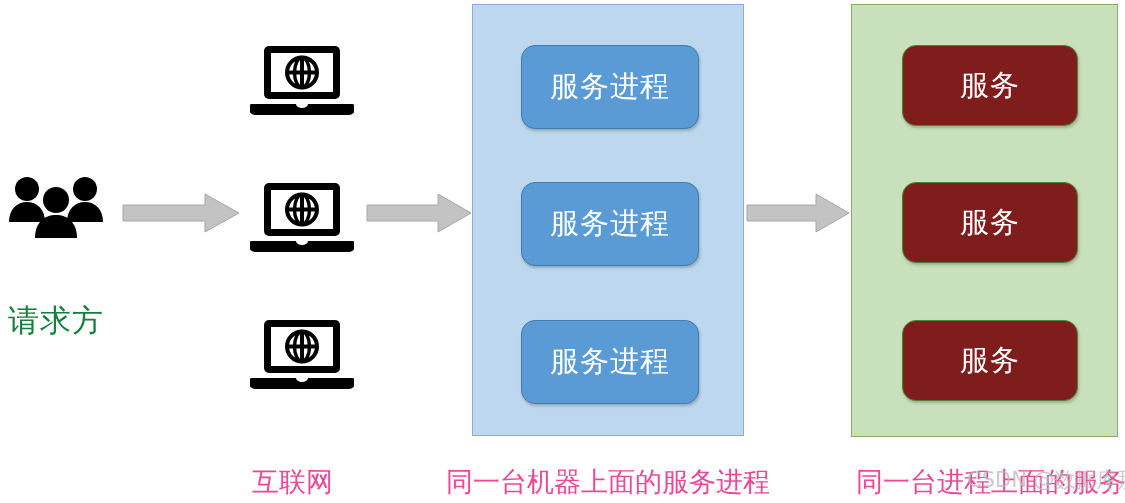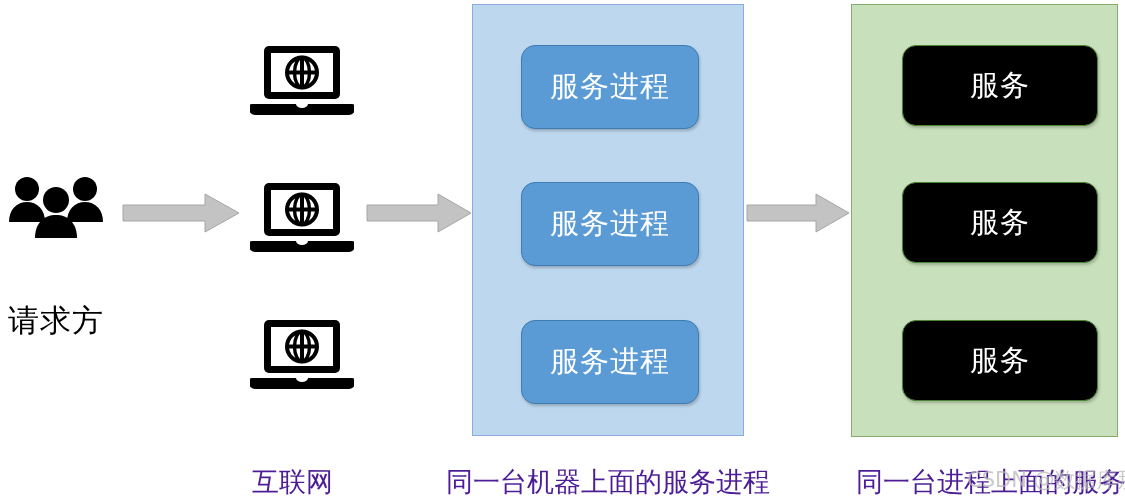--- a/index.html
+++ b/index.html
@@ -9,21 +9,21 @@
     position:relative;overflow:hidden;
   }
   .stage{position:absolute;left:0;top:0;width:1125px;height:503px;}
 
   
   .people{position:absolute;left:8px;top:176px;width:96px;height:62px;}
   .people svg{display:block;width:96px;height:62px;}
 
   .label-requester{
     position:absolute;left:8px;top:300px;width:160px;
-    font-size:31px;color:#000000;letter-spacing:1px;
+    font-size:31px;color:#15803d;letter-spacing:1px;
     font-family:Liberation Sans, sans-serif;
   }
 
   
   .laptop{position:absolute;width:104px;height:74px;}
   .laptop svg{display:block;width:104px;height:74px;}
   .laptop-1{left:250px;top:44px;}
   .laptop-2{left:250px;top:181px;}
   .laptop-3{left:250px;top:318px;}
 
@@ -52,30 +52,30 @@
     display:flex;align-items:center;justify-content:center;
     color:#ffffff;font-size:29px;letter-spacing:1px;
     font-family:"DejaVu Sans","Liberation Sans",sans-serif;
     box-shadow:1px 2px 3px rgba(0,0,0,0.22);
   }
   .node-blue{
     background:#5b9bd5;border:1px solid #3e7cb1;
     width:178px;height:84px;left:48px;
   }
   .node-green{
-    background:#000000;border:1px solid #4a8636;
-    width:196px;height:81px;left:50px;
+    background:#7f1d1d;border:1px solid #4a8636;
+    width:176px;height:81px;left:50px;
   }
   .row-1{top:40px;}
   .row-2{top:177px;}
   .row-3{top:315px;}
 
   
   .caption{
-    position:absolute;font-size:27px;color:#4c1d95;white-space:nowrap;
+    position:absolute;font-size:27px;color:#ec4899;white-space:nowrap;
     font-family:"DejaVu Sans","Liberation Sans",sans-serif;
   }
   .caption-internet{left:252px;top:464px;}
   .caption-machine{left:446px;top:464px;}
   .caption-process{left:856px;top:464px;}
 
   
   .watermark{
     position:absolute;left:967px;top:466px;
     font-size:21px;color:#b9b9b9;white-space:nowrap;

